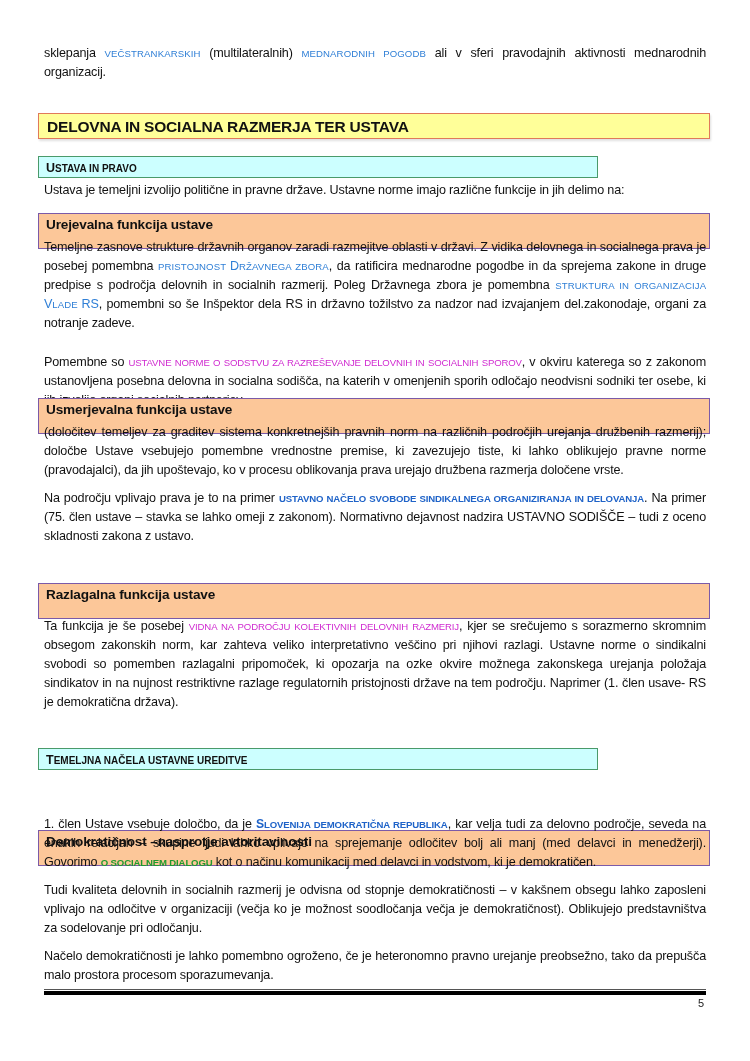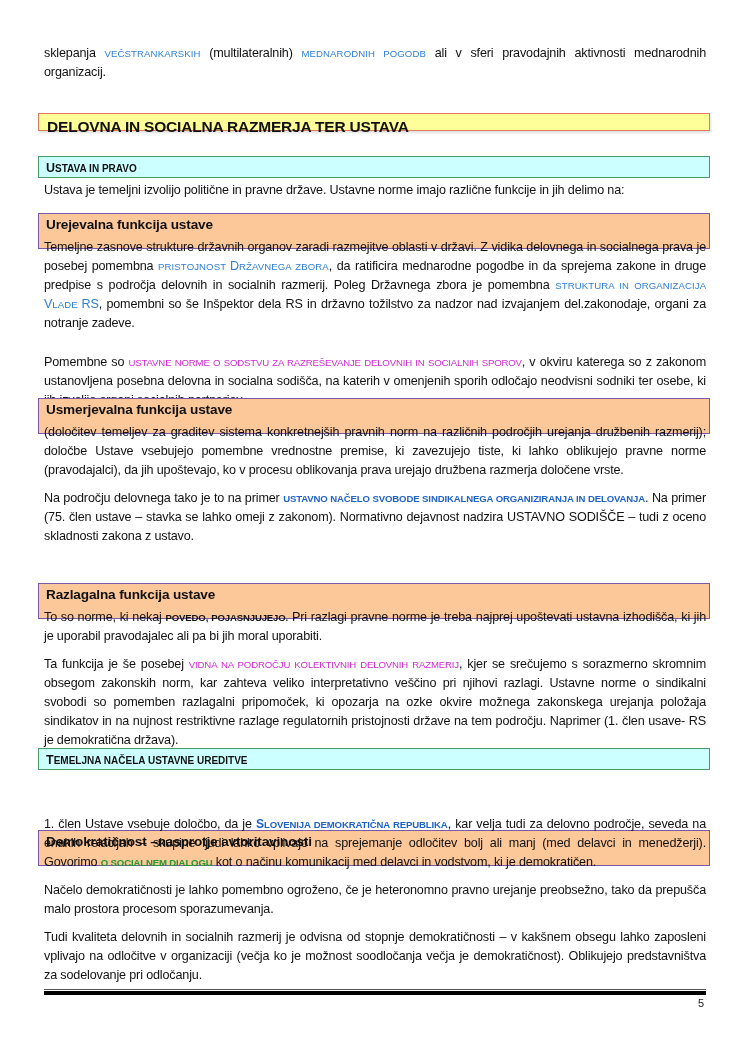--- a/index.html
+++ b/index.html
@@ -13,28 +13,28 @@
   }
   .sc-blue { color: #2f7fd6; font-size: 9.6px; text-transform: uppercase; letter-spacing: 0.1px; }
   .sc-mag { color: #d02bd0; font-size: 9.6px; text-transform: uppercase; }
   .sc-green { color: #1f9a2f; font-size: 9.6px; text-transform: uppercase; font-weight: bold; }
   .blue-cap { color: #2f7fd6; font-size: 12.6px; }
   .bold-sc { font-weight: bold; font-size: 9.6px; text-transform: uppercase; }
   .blue-bold { color: #1f63c8; font-weight: bold; font-size: 9.6px; text-transform: uppercase; }
   .blue-bold-cap { color: #1f63c8; font-weight: bold; font-size: 12.2px; }
 
   .h-main {
-    position: absolute; left: 38px; width: 672px; height: 18px;
+    position: absolute; left: 38px; width: 672px; height: 26px;
     background: #ffff99; border: 1px solid #e07a5a;
     box-shadow: 1px 2px 2px rgba(0,0,0,0.12);
     font-weight: bold; font-size: 15.5px; line-height: 26px; padding-left: 8px; box-sizing: border-box;
     letter-spacing: -0.2px;
   }
   .h-cyan {
-    position: absolute; left: 38px; width: 672px; height: 22px;
+    position: absolute; left: 38px; width: 560px; height: 22px;
     background: #ccffff; border: 1px solid #4a9a6a;
     font-weight: bold; font-size: 10px; line-height: 22px; padding-left: 7px; box-sizing: border-box;
     text-transform: uppercase;
   }
   .h-cyan .big { font-size: 12.5px; }
   .h-orange {
     position: absolute; left: 38px; width: 672px; height: 36px;
     background: #fcc799; border: 1px solid #7b5aa8;
     font-weight: bold; font-size: 13.6px; line-height: 21px; padding-left: 7px; box-sizing: border-box;
     letter-spacing: -0.15px;
@@ -69,42 +69,39 @@
   </p>
   <p class="txt" style="margin-top:20px;">
     <span>Pomembne so </span><span class="sc-mag">ustavne norme o sodstvu za razreševanje delovnih in socialnih sporov</span><span>, v okviru katerega so z zakonom ustanovljena posebna delovna in socialna sodišča, na katerih v omenjenih sporih odločajo neodvisni sodniki ter osebe, ki jih izvolijo organi socialnih partnerjev.</span>
   </p>
 </div>
 
 <div class="h-orange" style="top:398px;">Usmerjevalna funkcija ustave</div>
 <div class="blk" style="top:423px;">
   <p class="txt">(določitev temeljev za graditev sistema konkretnejših pravnih norm na različnih področjih urejanja družbenih razmerij); določbe Ustave vsebujejo pomembne vrednostne premise, ki zavezujejo tiste, ki lahko oblikujejo pravne norme (pravodajalci), da jih upoštevajo, ko v procesu oblikovanja prava urejajo družbena razmerja določene vrste.</p>
   <p class="txt" style="margin-top:9px;">
-    <span>Na področju delovnega tako je to na primer </span><span class="blue-bold">ustavno načelo svobode sindikalnega organiziranja in delovanja</span><span>. Na primer (75. člen ustave – stavka se lahko omeji z zakonom). Normativno dejavnost nadzira USTAVNO SODIŠČE – tudi z oceno skladnosti zakona z ustavo.</span>
+    <span>Na področju vplivajo prava je to na primer </span><span class="blue-bold">ustavno načelo svobode sindikalnega organiziranja in delovanja</span><span>. Na primer (75. člen ustave – stavka se lahko omeji z zakonom). Normativno dejavnost nadzira USTAVNO SODIŠČE – tudi z oceno skladnosti zakona z ustavo.</span>
   </p>
 </div>
 
 <div class="h-orange" style="top:583px;">Razlagalna funkcija ustave</div>
 <div class="blk" style="top:608px;">
-  <p class="txt">
-    <span>To so norme, ki nekaj </span><span class="bold-sc">povedo, pojasnjujejo.</span><span> Pri razlagi pravne norme je treba najprej upoštevati ustavna izhodišča, ki jih je uporabil pravodajalec ali pa bi jih moral uporabiti.</span>
-  </p>
   <p class="txt" style="margin-top:9px;">
     <span>Ta funkcija je še posebej </span><span class="sc-mag">vidna na področju kolektivnih delovnih razmerij</span><span>, kjer se srečujemo s sorazmerno skromnim obsegom zakonskih norm, kar zahteva veliko interpretativno veščino pri njihovi razlagi. Ustavne norme o sindikalni svobodi so pomemben razlagalni pripomoček, ki opozarja na ozke okvire možnega zakonskega urejanja položaja sindikatov in na nujnost restriktivne razlage regulatornih pristojnosti države na tem področju. Naprimer (1. člen usave- RS je demokratična država).</span>
   </p>
 </div>
 
 <div class="h-cyan" style="top:748px;">
   <span class="big">T</span><span>emeljna načela ustavne ureditve</span>
 </div>
 
 <div class="h-orange" style="top:830px;">Demokratičnost –nasprotje avtoritavinosti</div>
 <div class="blk" style="top:815px;">
   <p class="txt">
     <span>1. člen Ustave vsebuje določbo, da je </span><span class="blue-bold-cap">S</span><span class="blue-bold">lovenija demokratična republika</span><span>, kar velja tudi za delovno področje, seveda na enakih relacijah – skupine ljudi lahko vplivajo na sprejemanje odločitev bolj ali manj (med delavci in menedžerji). Govorimo </span><span class="sc-green">o socialnem dialogu</span><span> kot o načinu komunikacij med delavci in vodstvom, ki je demokratičen.</span>
   </p>
+  <p class="txt" style="margin-top:9px;">Tudi kvaliteta delovnih in socialnih razmerij je odvisna od stopnje demokratičnosti – v kakšnem obsegu lahko zaposleni vplivajo na odločitve v organizaciji (večja ko je možnost soodločanja večja je demokratičnost). Oblikujejo predstavništva za sodelovanje pri odločanju.</p>
   <p class="txt" style="margin-top:9px;">Načelo demokratičnosti je lahko pomembno ogroženo, če je heteronomno pravno urejanje preobsežno, tako da prepušča malo prostora procesom sporazumevanja.</p>
-  <p class="txt" style="margin-top:9px;">Tudi kvaliteta delovnih in socialnih razmerij je odvisna od stopnje demokratičnosti – v kakšnem obsegu lahko zaposleni vplivajo na odločitve v organizaciji (večja ko je možnost soodločanja večja je demokratičnost). Oblikujejo predstavništva za sodelovanje pri odločanju.</p>
 </div>
 
 <div class="footer-rule-thin"></div>
 <div class="footer-rule"></div>
 <div class="page-num">5</div>
 
 </body></html>

